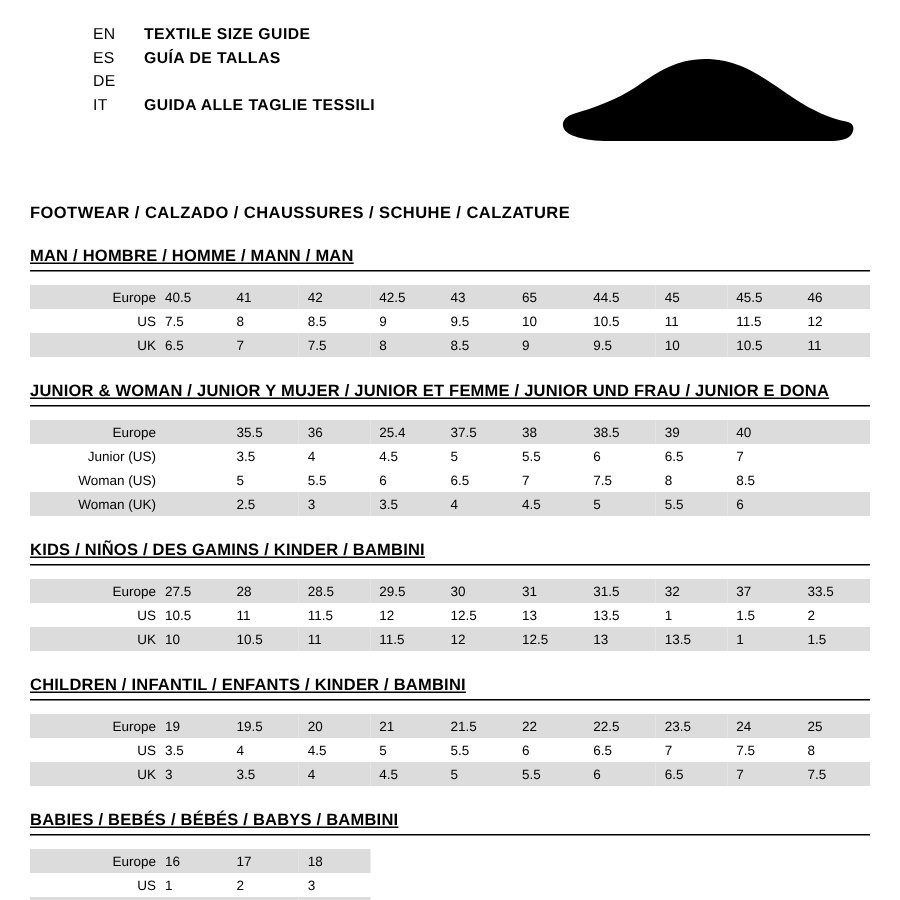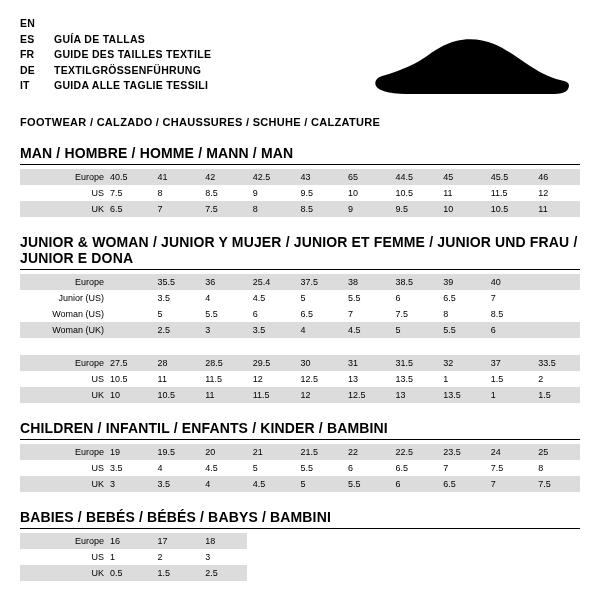--- a/index.html
+++ b/index.html
@@ -33,52 +33,54 @@
   .lang-row {
     display: flex;
     align-items: flex-start;
     line-height: 15.5px;
     font-size: 10.5px;
     letter-spacing: .2px;
   }
   .lang-code {
     width: 34px;
     flex: 0 0 34px;
-    font-weight: bold;
+    font-weight: normal;
+    margin-left: 42px;
   }
   .lang-title {
     font-weight: bold;
     letter-spacing: .3px;
   }
   .shoe-logo {
     position: absolute;
     top: 20px;
     right: 8px;
     width: 200px;
     height: 62px;
   }
 
   .section-heading {
     font-size: 11px;
     font-weight: bold;
     letter-spacing: .3px;
-    margin-top: 4px;
+    margin-top: 24px;
   }
 
   
   .group {
     margin-top: 17px;
   }
   .group-title {
-    font-size: 14px;
+    font-size: 11px;
     font-weight: bold;
     letter-spacing: .15px;
     border-bottom: 1px solid #000;
     padding-bottom: 3px;
-    margin-bottom: 4px;
+    margin-bottom: 9px;
+    text-decoration: underline;
   }
   table.size {
     border-collapse: collapse;
     width: 100%;
     table-layout: fixed;
     font-size: 9px;
   }
   table.size td {
     height: 16px;
     padding: 0 0 0 6px;
@@ -98,32 +100,28 @@
 </head>
 <body>
 
 <div class="page">
 
   <div class="header">
     <div class="lang-list">
 
       <div class="lang-row">
         <span class="lang-code">EN</span>
+        <span class="lang-title">TEXTILE SIZE GUIDE</span>
       </div>
       <div class="lang-row">
         <span class="lang-code">ES</span>
         <span class="lang-title">GUÍA DE TALLAS</span>
       </div>
       <div class="lang-row">
-        <span class="lang-code">FR</span>
-        <span class="lang-title">GUIDE DES TAILLES TEXTILE</span>
-      </div>
-      <div class="lang-row">
         <span class="lang-code">DE</span>
-        <span class="lang-title">TEXTILGRÖSSENFÜHRUNG</span>
       </div>
       <div class="lang-row">
         <span class="lang-code">IT</span>
         <span class="lang-title">GUIDA ALLE TAGLIE TESSILI</span>
       </div>
 
     </div>
 
     <div class="shoe-logo">
       <svg viewBox="0 0 200 62" width="200" height="62" aria-hidden="true">
@@ -235,20 +233,21 @@
           <td>5</td>
           <td>5.5</td>
           <td>6</td>
           <td></td>
         </tr>
       </tbody>
     </table>
   </div>
 
   <div class="group">
+    <div class="group-title">KIDS / NIÑOS / DES GAMINS / KINDER / BAMBINI</div>
     <table class="size">
       <tbody>
         <tr class="shaded">
           <td class="label">Europe</td>
           <td>27.5</td>
           <td>28</td>
           <td>28.5</td>
           <td>29.5</td>
           <td>30</td>
           <td>31</td>

